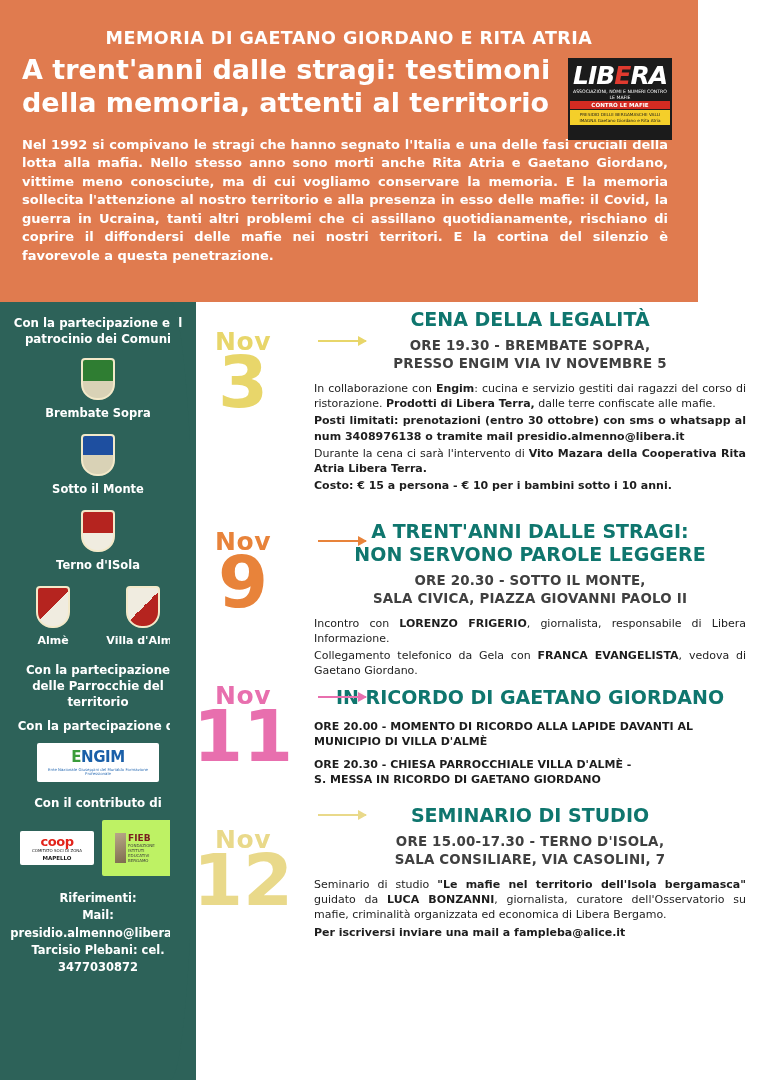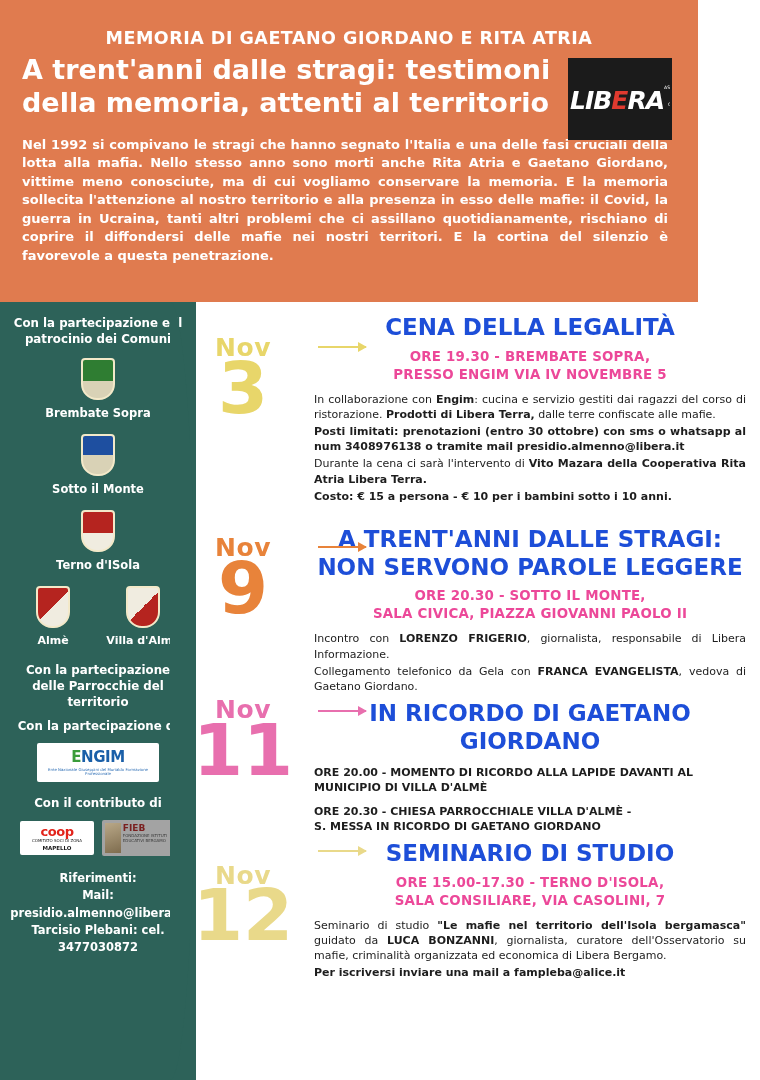--- a/index.html
+++ b/index.html
@@ -26,21 +26,21 @@
     margin:4px 0 0 0; max-width:575px;
   }
   .banner-body{
     color:#ffffff; font-weight:bold; font-size:13px; line-height:1.42;
     text-align:justify; margin-top:16px; padding-right:8px;
   }
   
   .libera-logo{
     position:absolute; right:26px; top:58px; width:104px; height:82px;
     background:#1b1b1b; border:2px solid #1b1b1b;
-    display:flex; flex-direction:row; align-items:center; justify-content:flex-start;
+    display:flex; flex-direction:column; align-items:center; justify-content:flex-start;
     overflow:hidden;
   }
   .libera-word{
     color:#ffffff; font-style:italic; font-weight:bold; font-size:25px;
     letter-spacing:-1px; margin-top:3px; line-height:1;
   }
   .libera-word span{ color:#e03a2f; }
   .libera-sub{
     color:#ffffff; font-size:4.6px; text-align:center; line-height:1.25; margin-top:1px;
   }
@@ -96,21 +96,21 @@
     border-radius:2px;
   }
   .engim-title{ color:#1a5fa8; font-weight:bold; font-size:15px; letter-spacing:-0.4px; }
   .engim-title .leaf{ color:#3a9c3a; }
   .engim-sub{ color:#2f6fb5; font-size:3.9px; line-height:1.25; margin-top:2px; }
   .contrib-row{ display:flex; justify-content:center; gap:8px; margin-top:8px; align-items:center;}
   .coop-box{ background:#ffffff; width:74px; padding:3px; border-radius:2px; }
   .coop-word{ color:#e2231a; font-weight:bold; font-size:13px; letter-spacing:-0.5px; }
   .coop-sub{ color:#1b1b1b; font-size:4px; line-height:1.2; }
   .mapello{ background:#ffffff; color:#1b1b1b; font-size:5.5px; font-weight:bold; padding:1px 0; }
-  .fieb-box{ background:#a3a3a3; width:74px; padding:3px; border-radius:2px; display:flex; gap:2px; }
+  .fieb-box{ background:#bef264; width:74px; padding:13px; border-radius:2px; display:flex; gap:2px; }
   .fieb-img{ width:28px; height:30px; background:linear-gradient(160deg,#b9a888,#7e6c4e); }
   .fieb-txt{ text-align:left; }
   .fieb-title{ color:#7a1f1f; font-weight:bold; font-size:9px; }
   .fieb-sub{ color:#3b3b3b; font-size:4px; line-height:1.25; }
   .refs{ margin-top:14px; font-size:11.5px; font-weight:bold; line-height:1.5; }
   
   .main{
     position:absolute; left:196px; top:302px; width:564px; height:778px;
     padding:6px 14px 0 22px;
   }
@@ -120,22 +120,22 @@
     font-family:"DejaVu Sans", sans-serif; font-weight:bold; line-height:0.82;
   }
   .date-mon{ font-size:25px; letter-spacing:0.5px; }
   .date-day{ font-size:72px; }
   .arrow{ position:absolute; width:48px; height:2px; }
   .arrow:after{
     content:""; position:absolute; right:-1px; top:-4px;
     border-left:9px solid currentColor; border-top:5px solid transparent; border-bottom:5px solid transparent;
   }
   .ev-body{ margin-left:96px; }
-  .ev-title{ font-weight:bold; font-size:23px; text-align:center; color:#1d4ed8; line-height:1.2;margin-top:6px; }
-  .ev-when{ font-weight:bold; font-size:13.4px; text-align:center; color:#ec4899; margin-top:6px; line-height:1.35; letter-spacing:0.2px;}
+  .ev-title{ font-weight:bold; font-size:19px; text-align:center; color:#0f766e; line-height:1.2; }
+  .ev-when{ font-weight:bold; font-size:13.4px; text-align:center; color:#404040; margin-top:6px; line-height:1.35; letter-spacing:0.2px;}
   .ev-text{ font-size:11px; color:#1d1d1d; margin-top:8px; line-height:1.38; text-align:justify; }
   .ev-text p{ margin:0 0 2px 0; }
   b{ font-weight:bold; }
   .c-yellow{ color:#e8d66a; }
   .c-orange{ color:#e8833a; }
   .c-pink{ color:#e86fae; }
   .c-lyellow{ color:#e9d98a; }
 </style>
 </head>
 <body>

